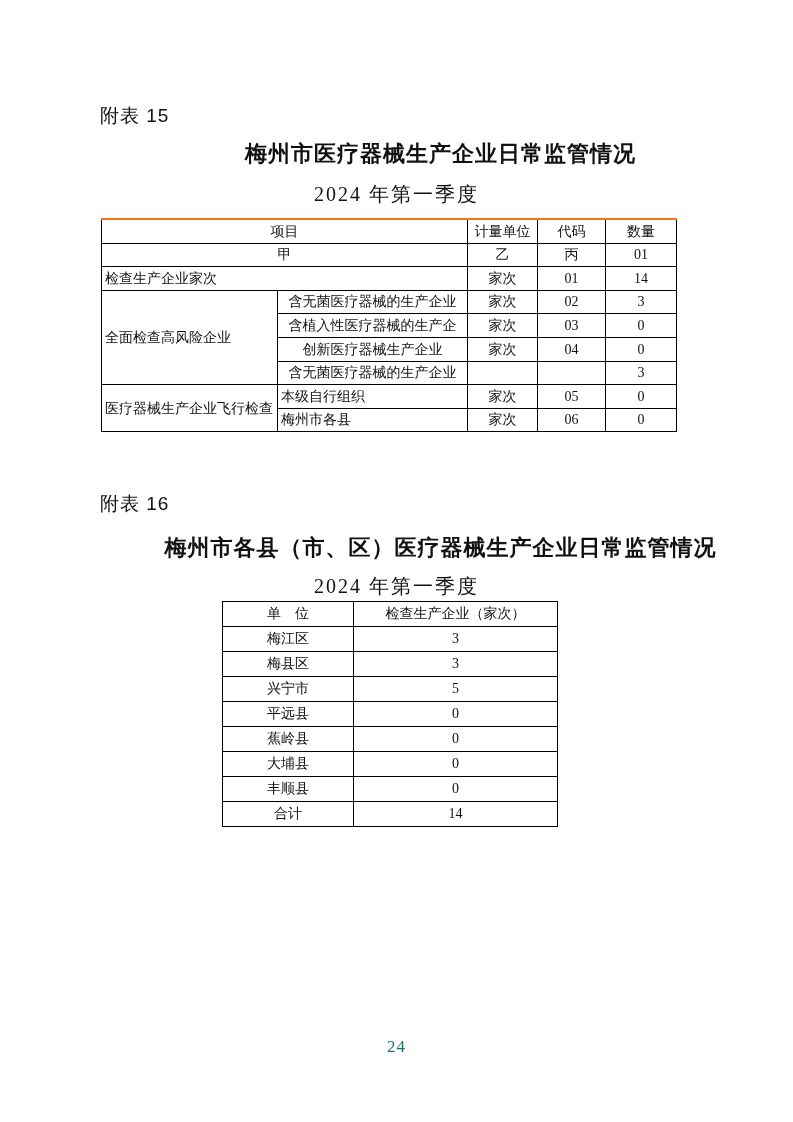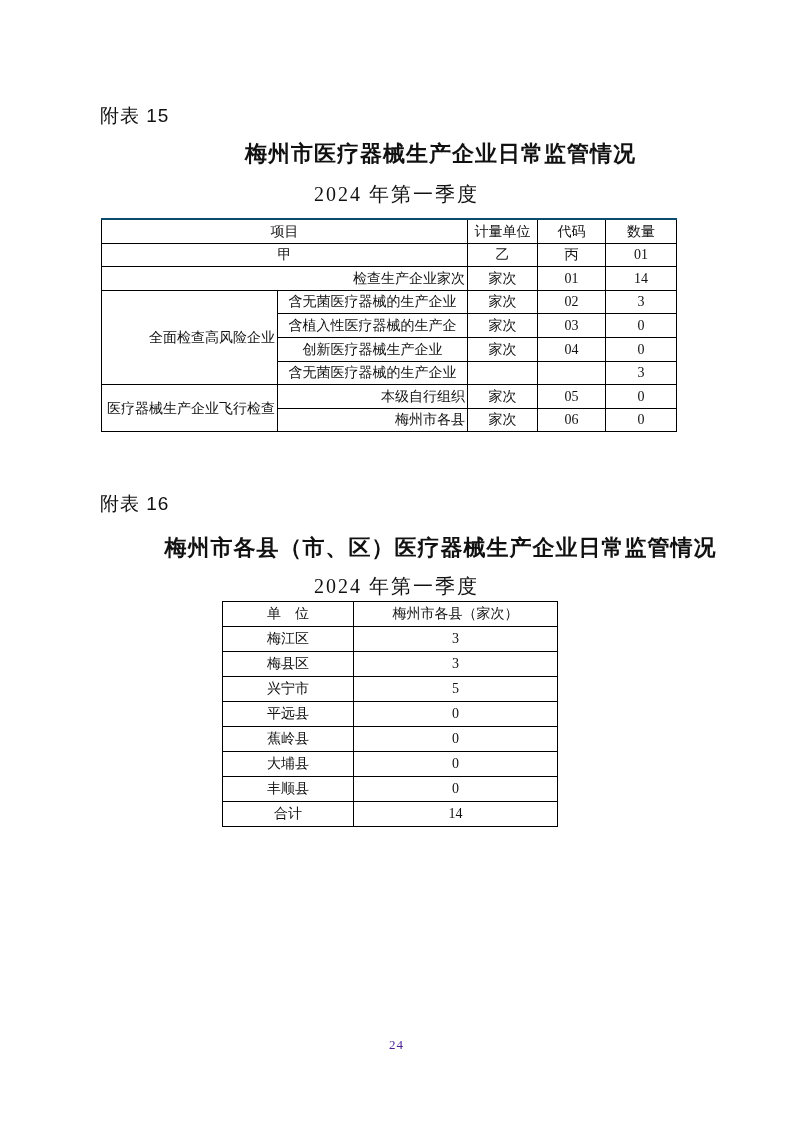--- a/index.html
+++ b/index.html
@@ -10,25 +10,25 @@
   .appendix-label{left:100px;font-family:"Liberation Sans","DejaVu Sans",sans-serif;
        font-size:19px;font-weight:500;letter-spacing:1px;}
   .doc-title{font-family:"Liberation Sans","DejaVu Sans",sans-serif;
        font-size:22px;font-weight:bold;letter-spacing:1px;padding-left:44px;}
   .doc-subtitle{font-size:20px;letter-spacing:2px;}
   table{border-collapse:collapse;table-layout:fixed;background:#fff;}
   td{border:1px solid #000;font-size:14px;text-align:center;
      padding:0 2px;overflow:hidden;white-space:nowrap;line-height:1.1;}
   .t1{left:101px;top:218px;width:575px;}
   .t1 td{height:22.6px;}
-  .t1 tr:first-child td{border-top:2px solid #0c4a6e;}
+  .t1 tr:first-child td{border-top:2px solid #f97316;}
   .t2{left:222px;top:601px;width:335px;}
   .t2 td{height:24px;}
-  .al{text-align:right;padding-left:3px;}
-  .pagenum{font-size:13px;color:#4c1d95;letter-spacing:1px;}
+  .al{text-align:left;padding-left:3px;}
+  .pagenum{font-size:17px;color:#0f766e;letter-spacing:1px;}
 </style>
 </head>
 <body>
 
 <div class="abs appendix-label" style="top:103px">附表 15</div>
 
 <div class="abs centered doc-title" style="top:139px">梅州市医疗器械生产企业日常监管情况</div>
 
 <div class="abs centered doc-subtitle" style="top:181px">2024 年第一季度</div>
 
@@ -107,21 +107,21 @@
 <div class="abs centered doc-subtitle" style="top:573px">2024 年第一季度</div>
 
 <table class="abs t2">
   <colgroup>
       <col style="width:131px">
       <col style="width:204px">
     </colgroup>
   <tbody>
     <tr>
       <td>单　位</td>
-      <td>梅州市各县（家次）</td>
+      <td>检查生产企业（家次）</td>
     </tr>
     <tr>
       <td>梅江区</td>
       <td>3</td>
     </tr>
     <tr>
       <td>梅县区</td>
       <td>3</td>
     </tr>
     <tr>

